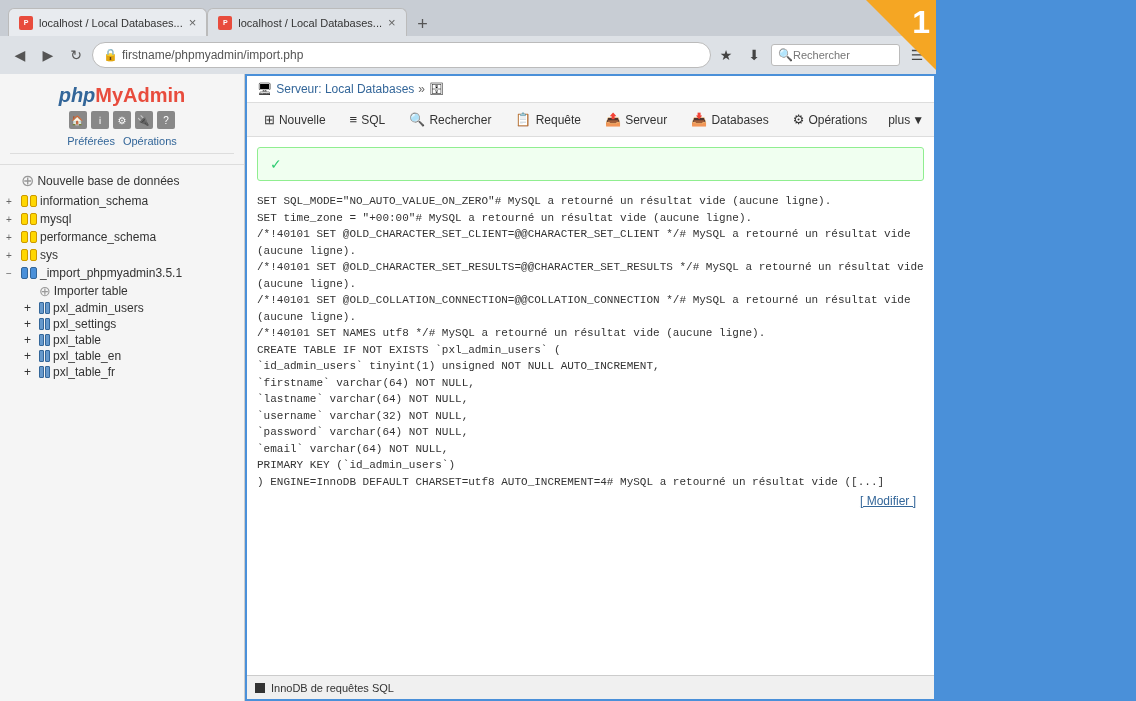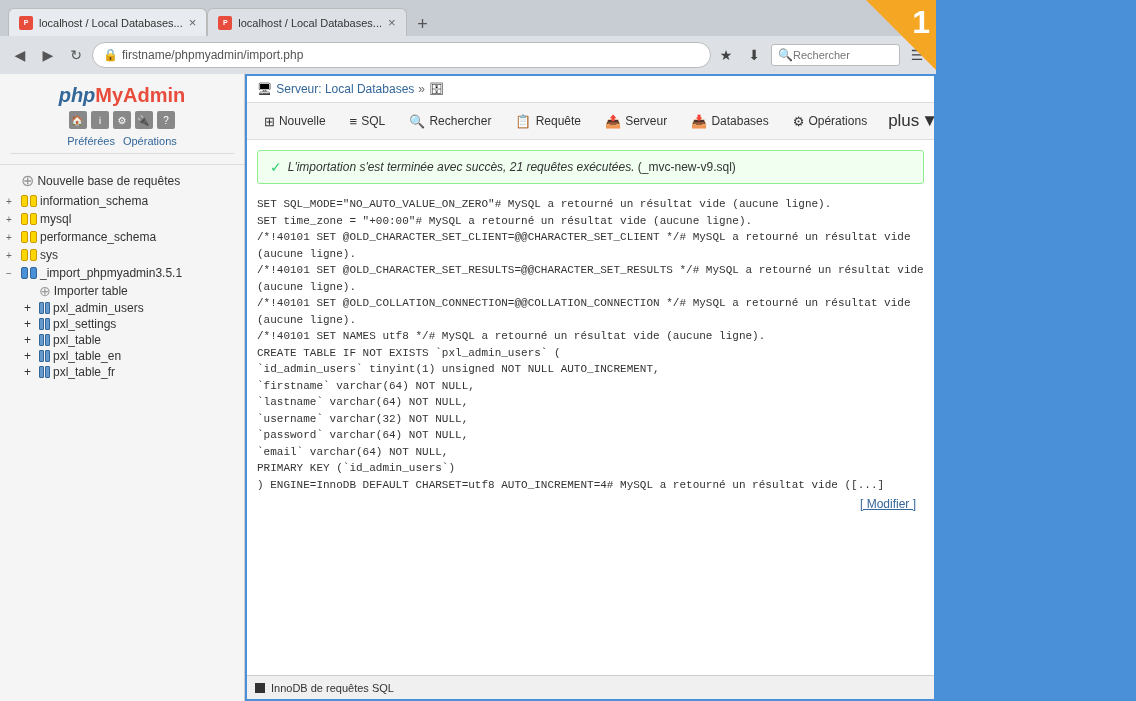--- a/index.html
+++ b/index.html
@@ -49,21 +49,21 @@
 
     
     .page-area { flex: 1; background: #4a90d9; display: flex; flex-direction: column; overflow: hidden; }
     .page-inner { background: white; margin: 2px; flex: 1; display: flex; flex-direction: column; overflow: hidden; }
     .breadcrumb-bar { padding: 6px 10px; background: white; border-bottom: 1px solid #ddd; font-size: 12px; display: flex; align-items: center; gap: 4px; }
     .breadcrumb-bar a { color: #336699; text-decoration: none; }
     .breadcrumb-sep { color: #666; }
     .nav-tabs { display: flex; align-items: center; padding: 4px 6px; background: #f5f5f5; border-bottom: 1px solid #ddd; gap: 2px; }
     .nav-tab { display: flex; align-items: center; gap: 4px; padding: 4px 10px; cursor: pointer; font-size: 12px; color: #333; border: 1px solid transparent; border-radius: 3px; text-decoration: none; }
     .nav-tab .tab-icon { font-size: 13px; }
-    .nav-tab-more { display: flex; align-items: center; gap: 2px; padding: 4px 8px; cursor: pointer; font-size: 17px; color: #333; }
+    .nav-tab-more { display: flex; align-items: center; gap: 2px; padding: 4px 8px; cursor: pointer; font-size: 12px; color: #333; }
 
     .content-area { flex: 1; overflow-y: auto; padding: 10px; }
     .success-box { background: #f0fff0; border: 1px solid #90ee90; border-radius: 3px; padding: 8px 12px; margin-bottom: 12px; font-size: 12px; color: #333; display: flex; align-items: center; gap: 6px; }
     .success-icon { color: #2ecc71; font-size: 14px; }
     .sql-output { font-family: 'Courier New', monospace; font-size: 11px; line-height: 1.5; color: #333; white-space: pre-wrap; word-break: break-all; }
     .modifier-link { text-align: right; padding: 4px 8px; font-size: 12px; text-decoration: underline; }
     .modifier-link a { color: #336699; }
 
     .console-bar { height: 24px; background: #f0f0f0; border-top: 1px solid #ccc; display: flex; align-items: center; padding: 0 8px; font-size: 11px; color: #333; gap: 6px; }
     .console-icon { width: 10px; height: 10px; background: #333; display: inline-block; }
@@ -130,21 +130,21 @@
         </div>
         <div class="sidebar-links">
           <a href="#">Préférées</a>
           <a href="#">Opérations</a>
         </div>
       </div>
       <div class="db-tree">
         <div class="db-item new-db">
           <span class="expand"> </span>
           <span style="font-size:16px; color:#999">⊕</span>
-          <span>Nouvelle base de requêtes</span>
+          <span>Nouvelle base de données</span>
         </div>
 
         <div class="db-item">
           <span class="expand">+</span>
           <span style="display:flex;gap:2px">
             <span style="width:7px;height:12px;background:#ffd700;border-radius:2px;border:1px solid #cc9900;display:inline-block"></span>
             <span style="width:7px;height:12px;background:#ffd700;border-radius:2px;border:1px solid #cc9900;display:inline-block"></span>
           </span>
           <span>information_schema</span>
         </div>
@@ -275,24 +275,20 @@
           <div class="nav-tab-more">
             <span>plus</span>
             <span>▼</span>
           </div>
         </div>
 
         <div class="content-area">
 
           <div class="success-box">
             <span class="success-icon">✓</span>
-            <span>
-              <em>L'importation s'est terminée avec succès, 21 requêtes exécutées.</em>
-              <span>(_mvc-new-v9.sql)</span>
-            </span>
           </div>
 
           <div class="sql-output">SET SQL_MODE="NO_AUTO_VALUE_ON_ZERO"# MySQL a retourné un résultat vide (aucune ligne).
 SET time_zone = "+00:00"# MySQL a retourné un résultat vide (aucune ligne).
 /*!40101 SET @OLD_CHARACTER_SET_CLIENT=@@CHARACTER_SET_CLIENT */# MySQL a retourné un résultat vide (aucune ligne).
 /*!40101 SET @OLD_CHARACTER_SET_RESULTS=@@CHARACTER_SET_RESULTS */# MySQL a retourné un résultat vide (aucune ligne).
 /*!40101 SET @OLD_COLLATION_CONNECTION=@@COLLATION_CONNECTION */# MySQL a retourné un résultat vide (aucune ligne).
 /*!40101 SET NAMES utf8 */# MySQL a retourné un résultat vide (aucune ligne).
 CREATE TABLE IF NOT EXISTS `pxl_admin_users` (
 `id_admin_users` tinyint(1) unsigned NOT NULL AUTO_INCREMENT,

